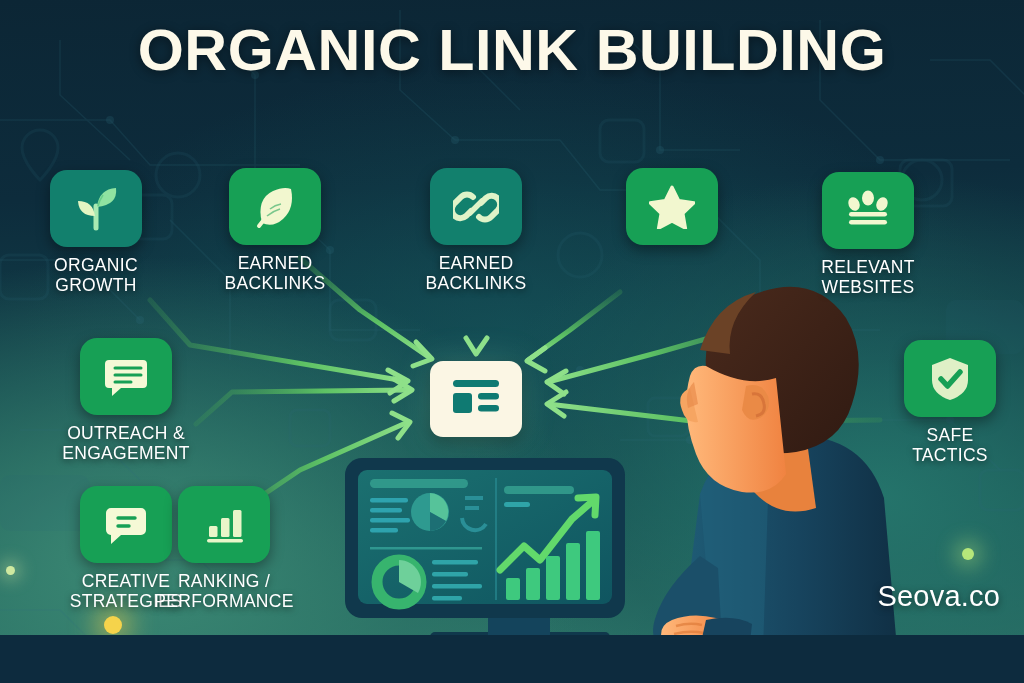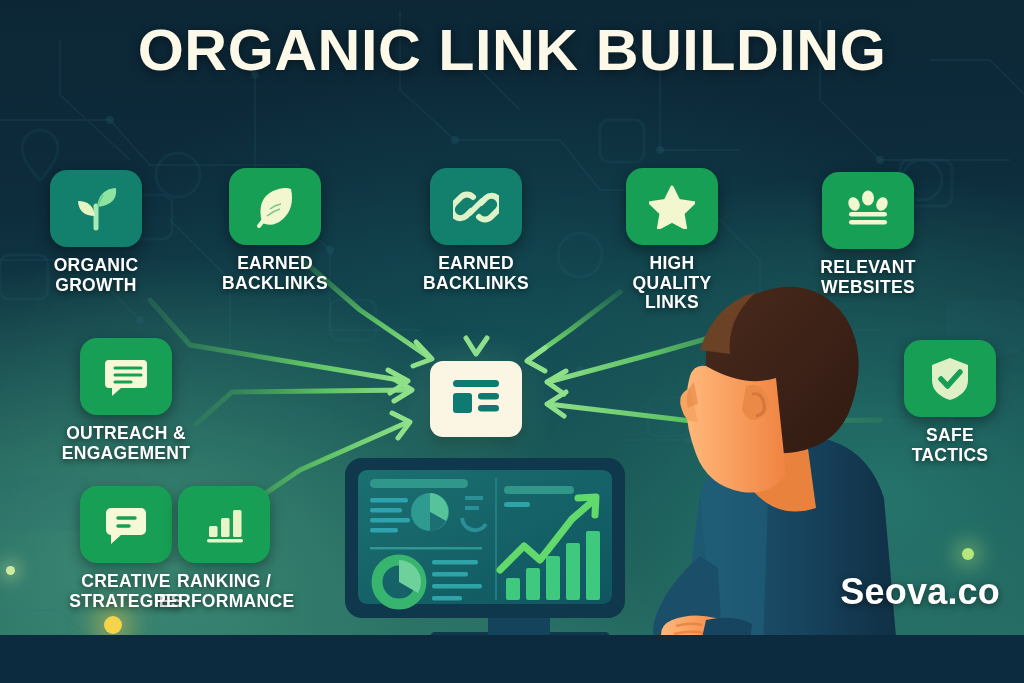--- a/index.html
+++ b/index.html
@@ -34,21 +34,21 @@
 
   
   .node{position:absolute;width:140px;text-align:center;}
   .tile{
     width:92px;height:77px;border-radius:17px;margin:0 auto;
     display:flex;align-items:center;justify-content:center;
     box-shadow:0 5px 14px rgba(0,0,0,.38);
   }
   .tile svg{display:block;}
   .node .caption{
-    margin-top:9px;font-size:17.5px;line-height:1.12;font-weight:700;
+    margin-top:9px;font-size:17.5px;line-height:1.12;font-weight:400;
     color:#ffffff;letter-spacing:.3px;text-transform:uppercase;
     text-shadow:0 2px 6px rgba(0,0,0,.6);
     white-space:pre-line;
   }
 
   
   #hub{
     position:absolute;left:430px;top:361px;width:92px;height:76px;
     background:#fbf6e4;border-radius:13px;
     display:flex;align-items:center;justify-content:center;
@@ -56,21 +56,21 @@
   }
 
   
   #arrows{position:absolute;inset:0;width:1024px;height:683px;}
 
   
   #scene{position:absolute;inset:0;width:1024px;height:683px;}
 
   .watermark{
     position:absolute;right:24px;bottom:22px;
-    font-size:36px;font-weight:700;color:#ffffff;letter-spacing:.2px;
+    font-size:29px;font-weight:400;color:#ffffff;letter-spacing:.2px;
     text-shadow:0 2px 7px rgba(0,0,0,.5);
   }
 </style>
 </head>
 <body>
 
 <div id="stage">
 
   <div class="bg-layer">
     <svg class="bg-svg" viewBox="0 0 1024 683">
@@ -338,23 +338,20 @@
     <div class="caption">EARNED
 BACKLINKS</div>
   </div>
 
   <div class="node" style="left:602px;top:168px;">
     <div class="tile" style="background:#17a055;">
       <svg width="46" height="44" viewBox="0 0 46 44">
         <path d="M23 2 l6.8 13.6 l15.2 2.2 l-11 10.6 l2.6 15 l-13.6 -7.2 l-13.6 7.2 l2.6 -15 l-11 -10.6 l15.2 -2.2 z" fill="#f2f7cf" stroke="#f2f7cf" stroke-width="3" stroke-linejoin="round"></path>
       </svg>
     </div>
-    <div class="caption">HIGH
-QUALITY
-LINKS</div>
   </div>
 
   <div class="node" style="left:798px;top:172px;">
     <div class="tile" style="background:#17a055;">
       <svg width="46" height="42" viewBox="0 0 46 42">
         <ellipse cx="23" cy="8" rx="6" ry="7.5" fill="#f2f7cf"></ellipse>
         <ellipse cx="9" cy="14" rx="5.5" ry="7" transform="rotate(-22 9 14)" fill="#f2f7cf"></ellipse>
         <ellipse cx="37" cy="14" rx="5.5" ry="7" transform="rotate(22 37 14)" fill="#f2f7cf"></ellipse>
         <rect x="4" y="22" width="38" height="4.6" rx="2.3" fill="#f2f7cf"></rect>
         <rect x="4" y="30" width="38" height="4.6" rx="2.3" fill="#f2f7cf"></rect>

